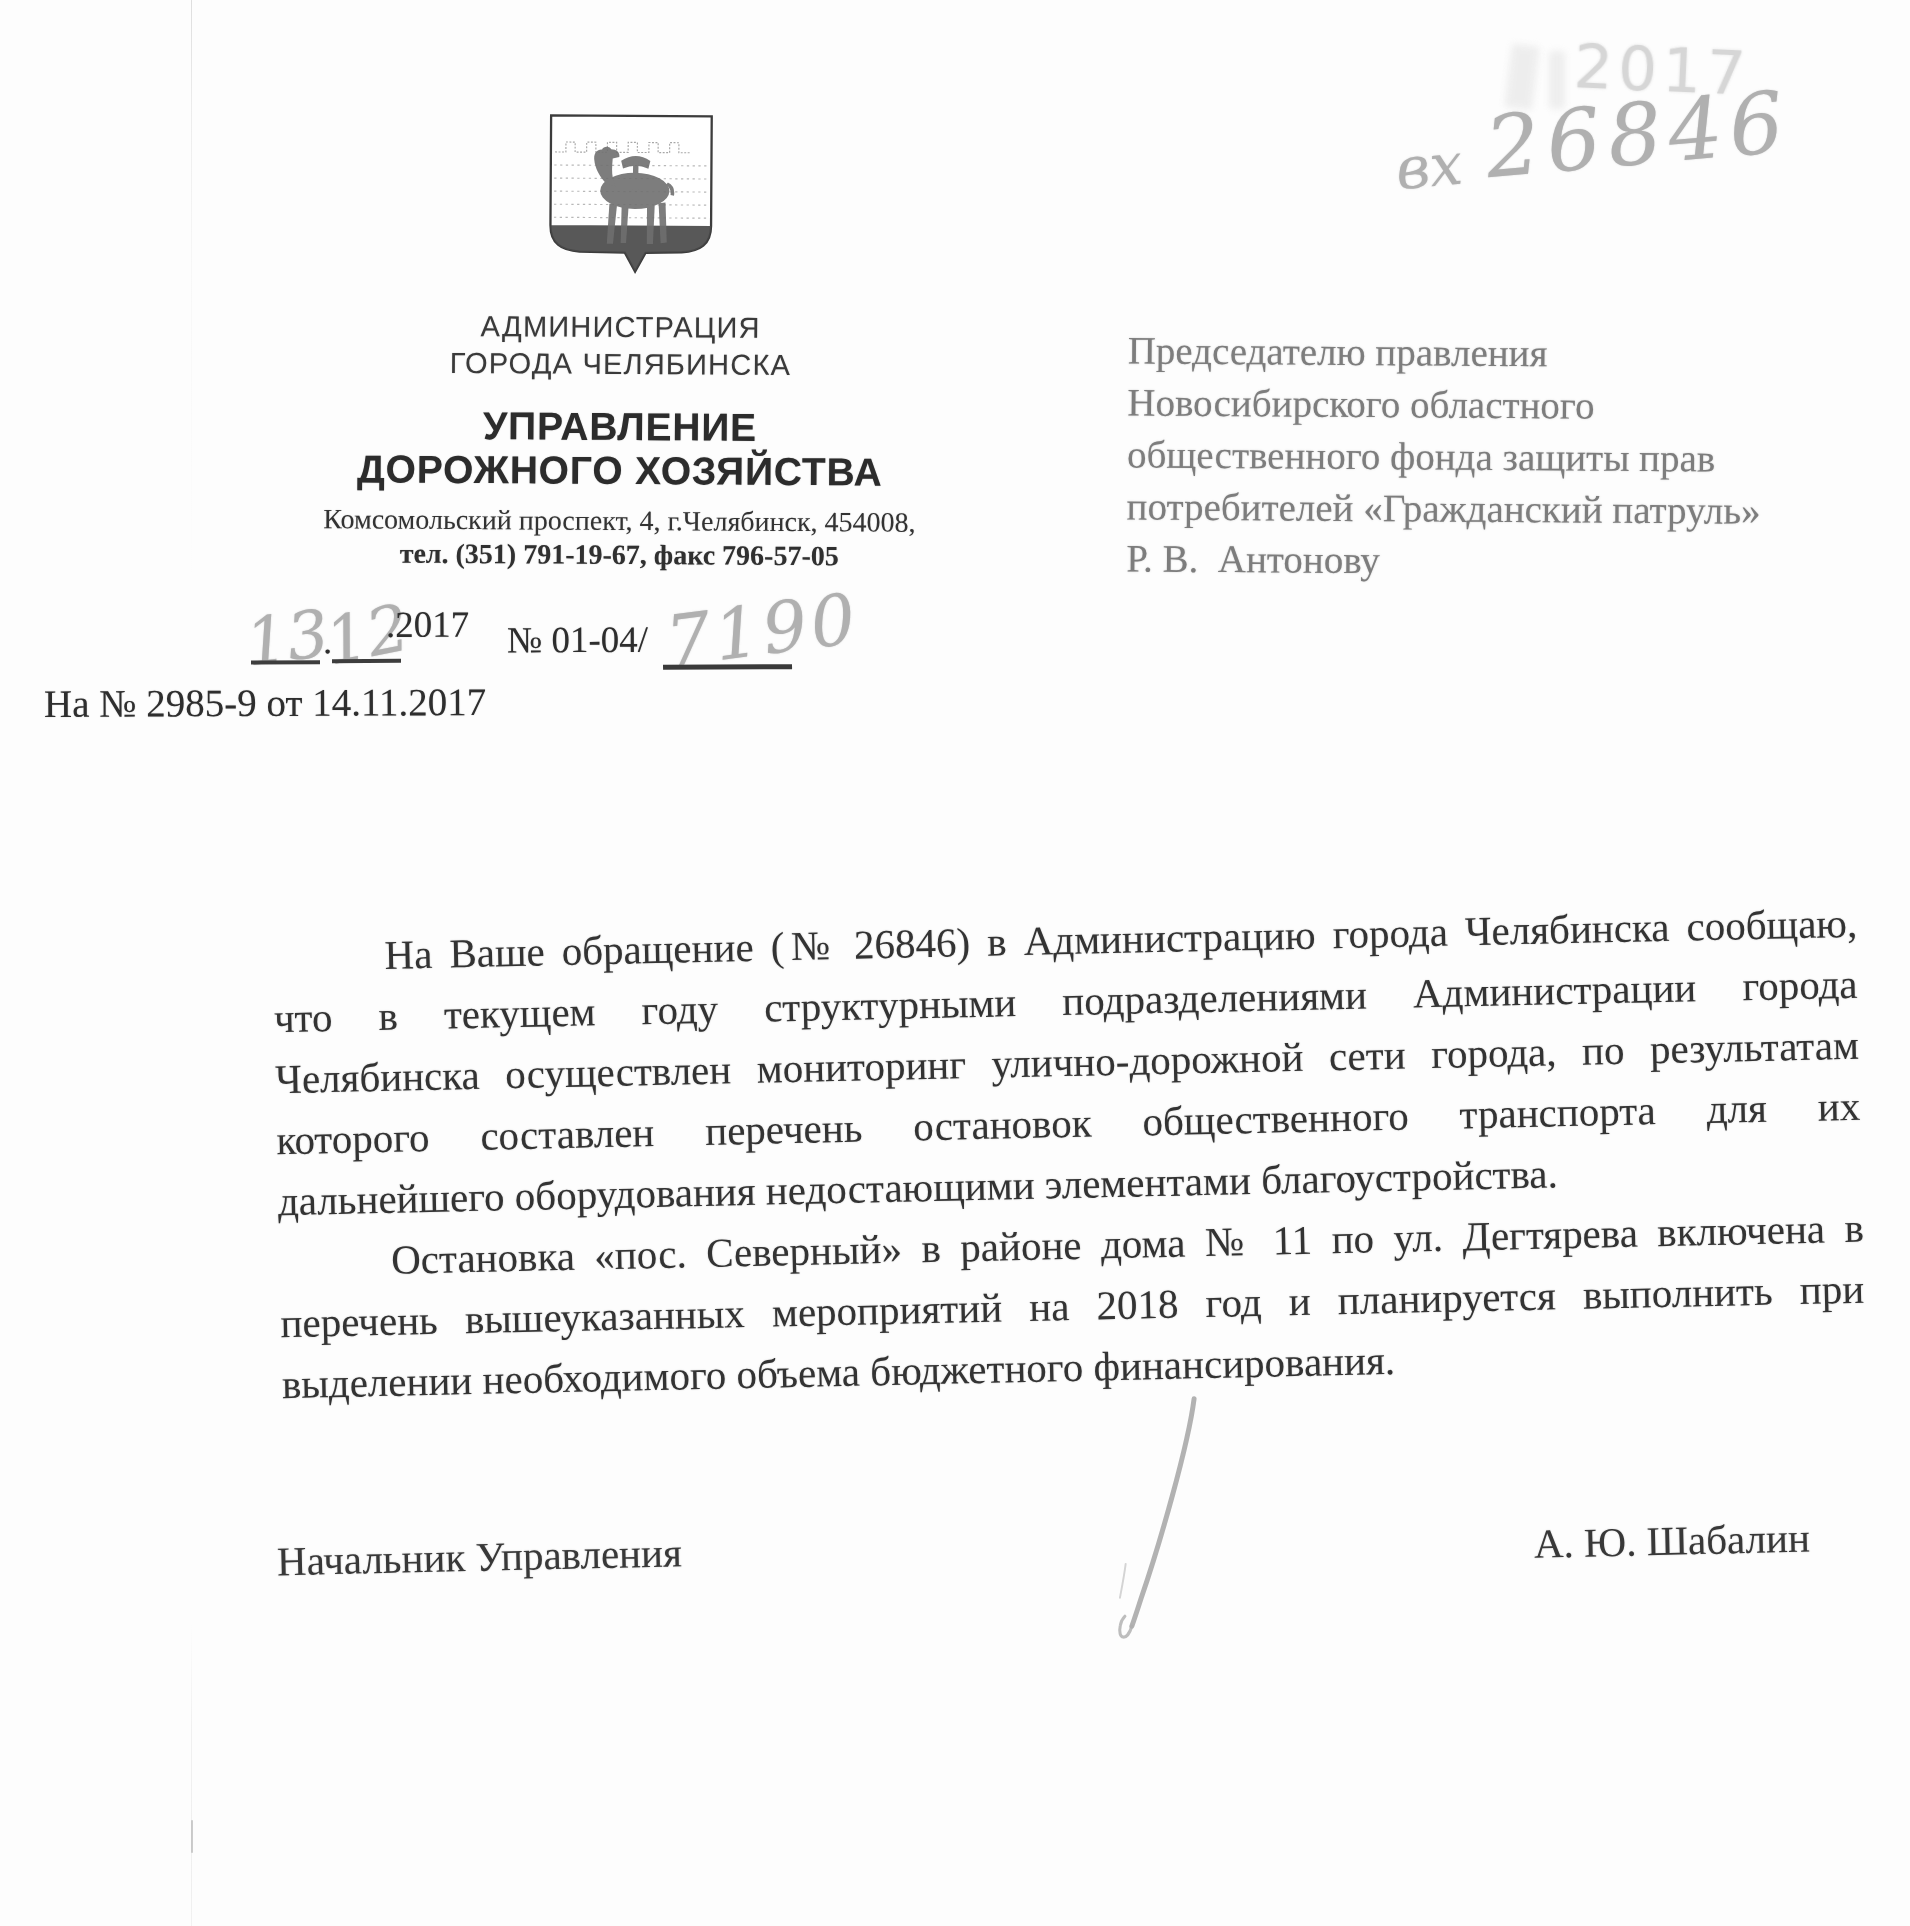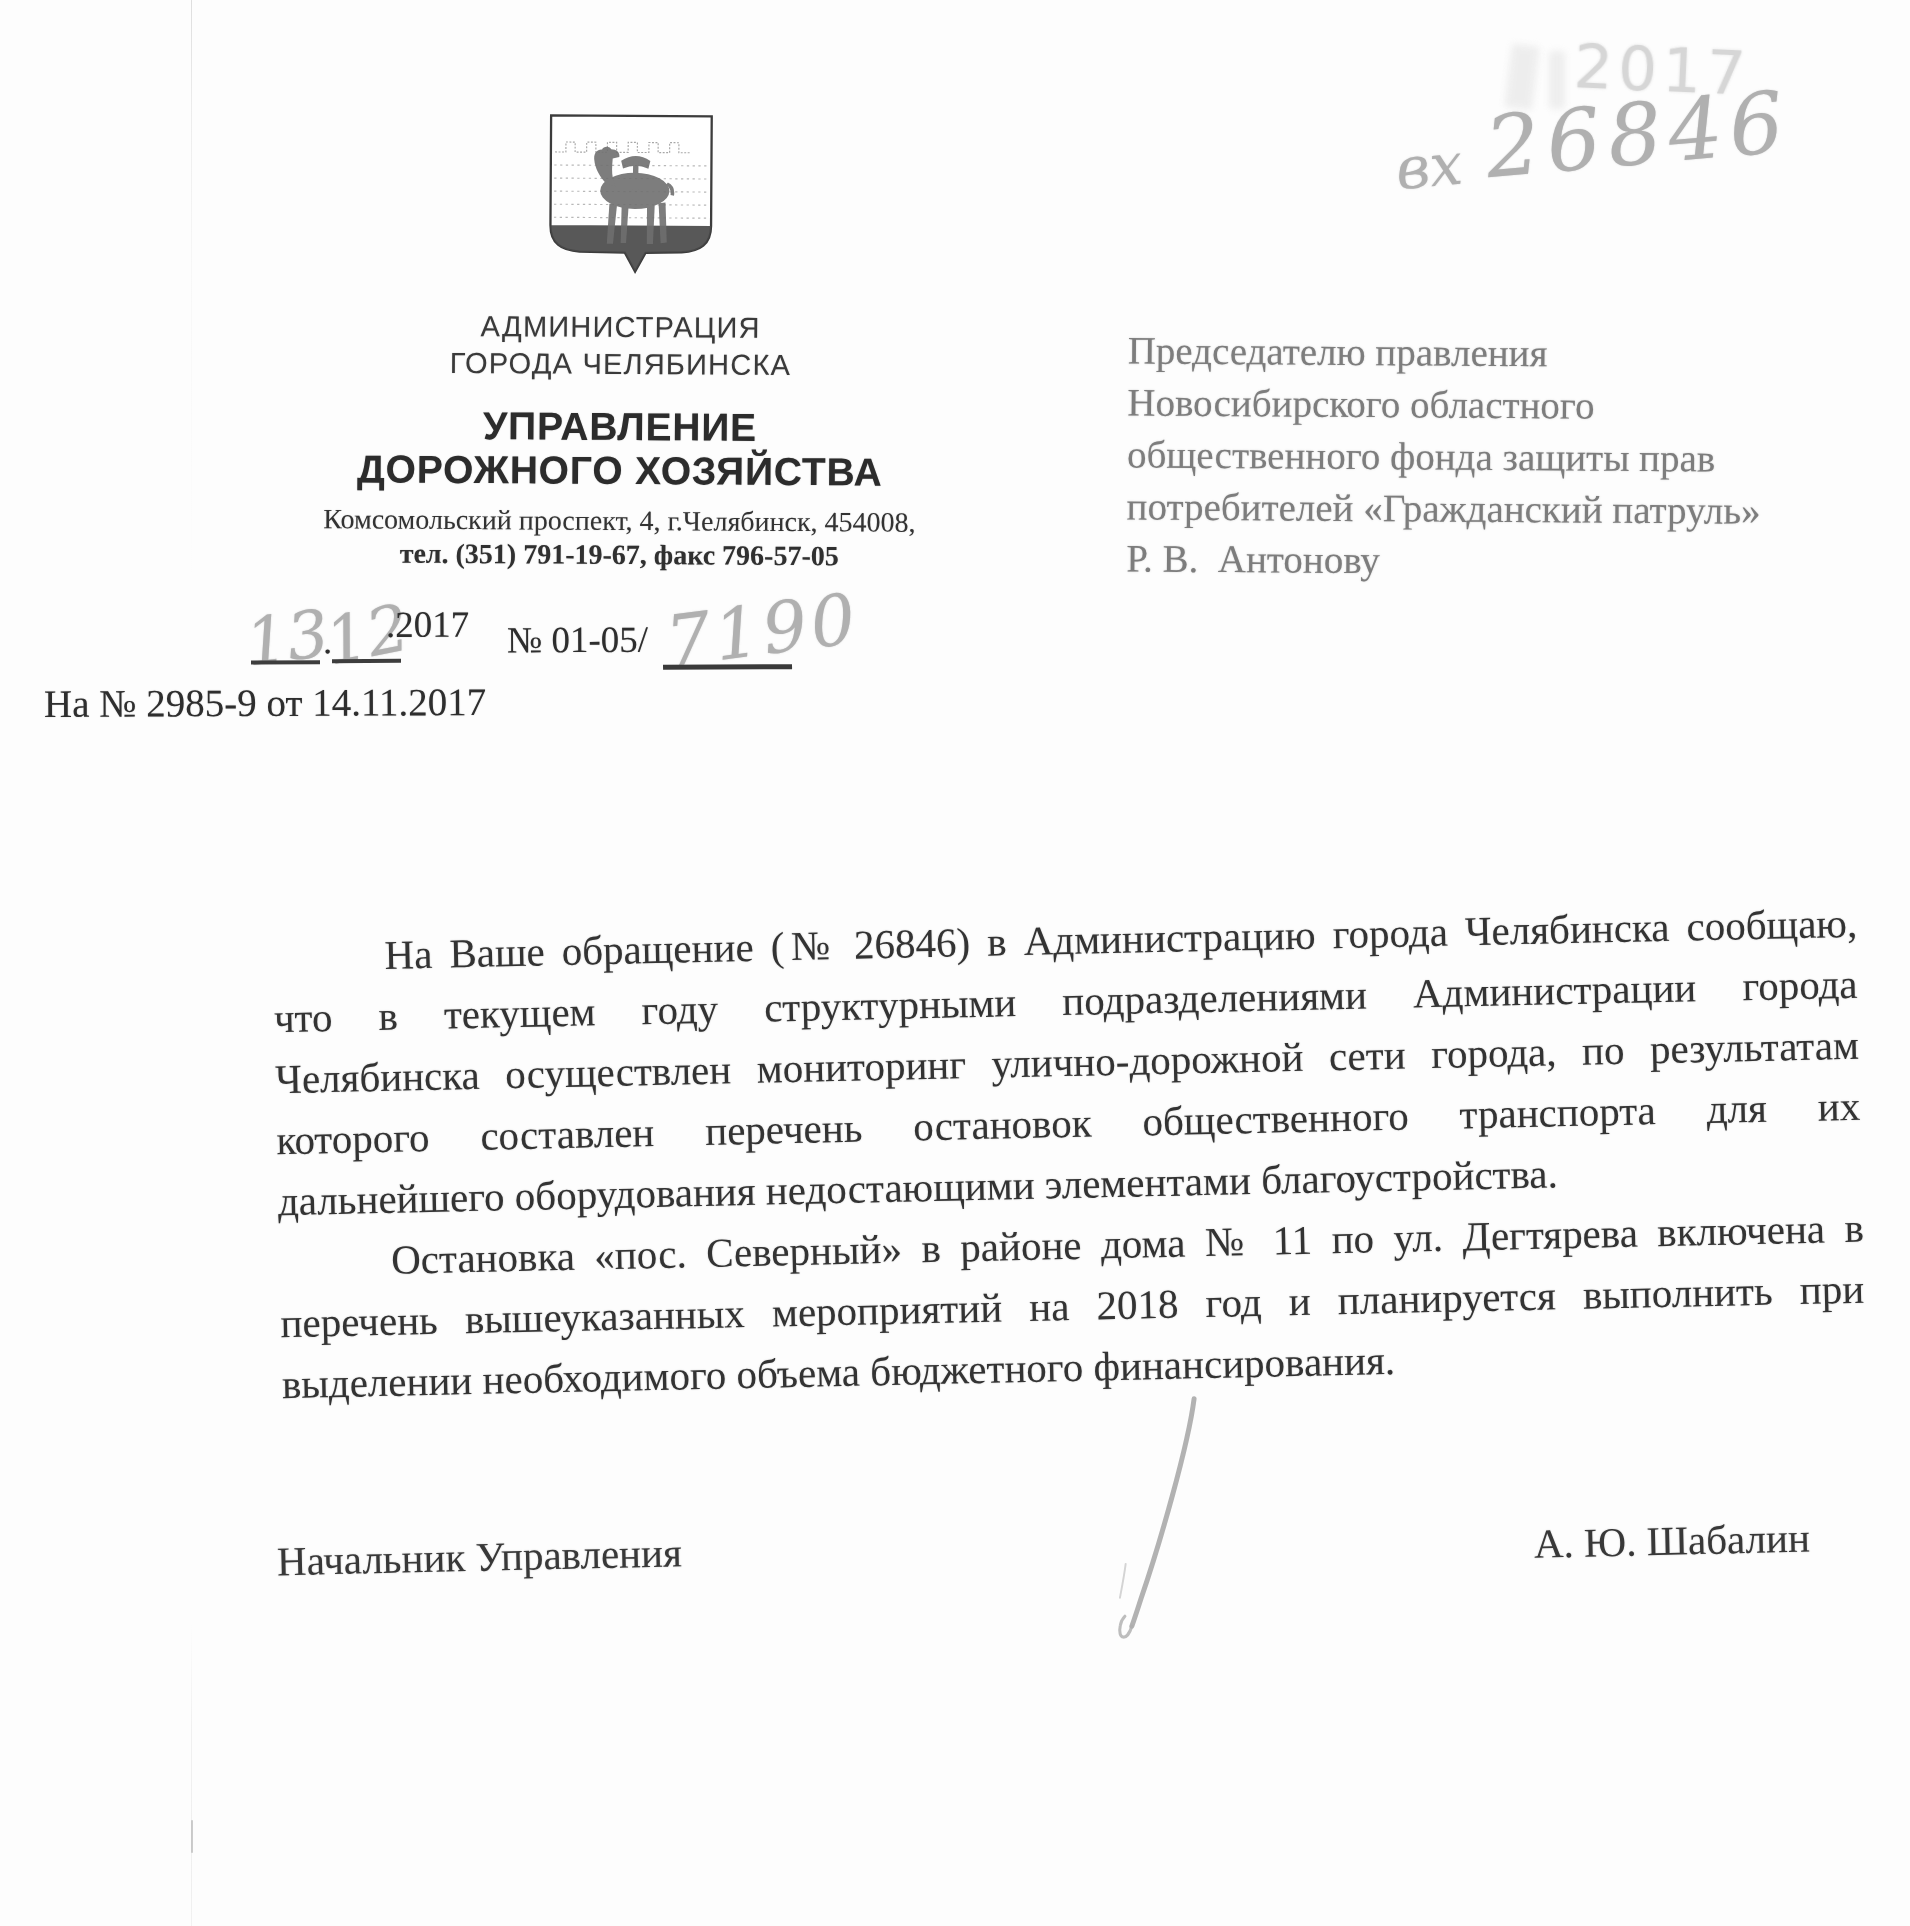--- a/index.html
+++ b/index.html
@@ -125,21 +125,21 @@
     <div class="line">Р. В.  Антонову</div>
   </div>
 
   <div class="abs refgroup">
     <span class="hand hw-day">13</span>
     <div class="uscore" style="left:20px;top:81px;width:69px;"></div>
     <span class="printed" style="left:92px;top:40px;">.</span>
     <span class="hand hw-month">12</span>
     <div class="uscore" style="left:101px;top:80px;width:69px;"></div>
     <span class="printed" style="left:155px;top:24px;">.2017</span>
-    <span class="printed" style="left:276px;top:40px;">№ 01-05/</span>
+    <span class="printed" style="left:276px;top:40px;">№ 01-04/</span>
     <span class="hand hw-num">7190</span>
     <div class="uscore-heavy" style="left:432px;top:87px;width:129px;"></div>
   </div>
   <div class="abs reply">На № 2985-9 от 14.11.2017</div>
 
   <div class="abs bodytext">
     <div class="bline indent">На Ваше обращение (№ 26846) в Администрацию города Челябинска сообщаю,</div>
     <div class="bline">что в текущем году структурными подразделениями Администрации города</div>
     <div class="bline">Челябинска осуществлен мониторинг улично-дорожной сети города, по результатам</div>
     <div class="bline">которого составлен перечень остановок общественного транспорта для их</div>

